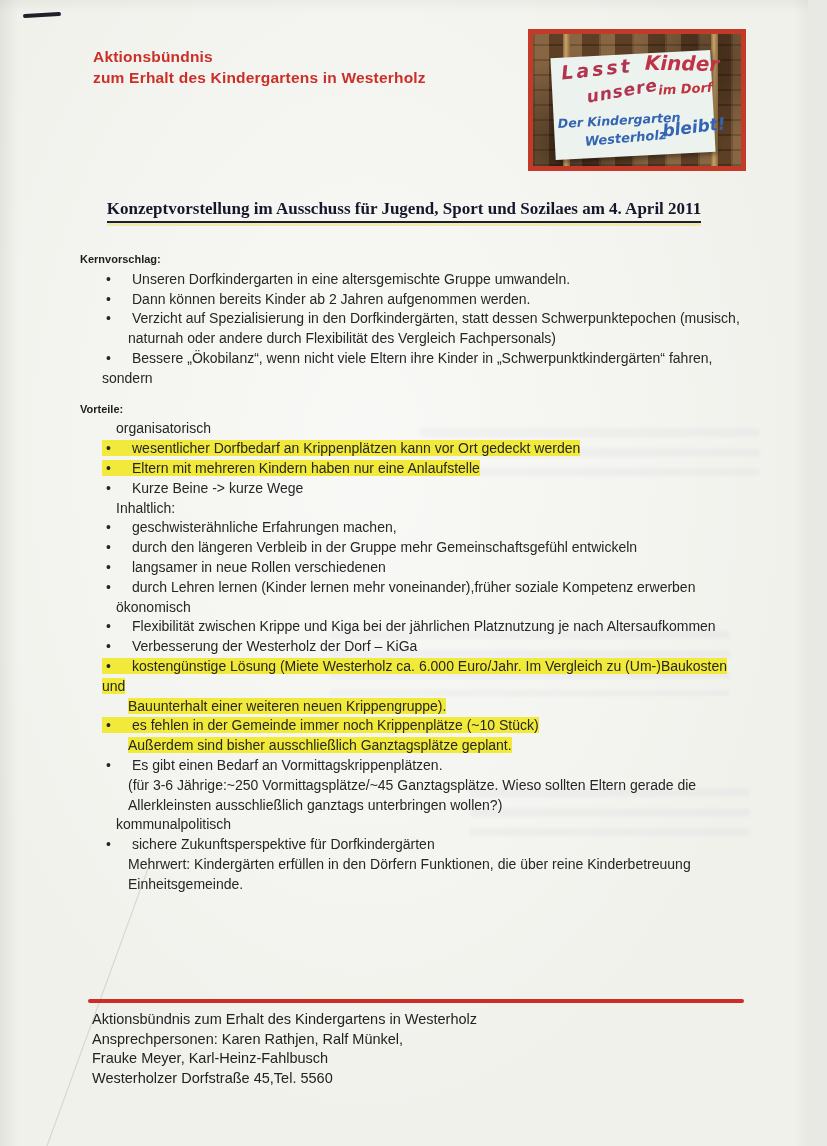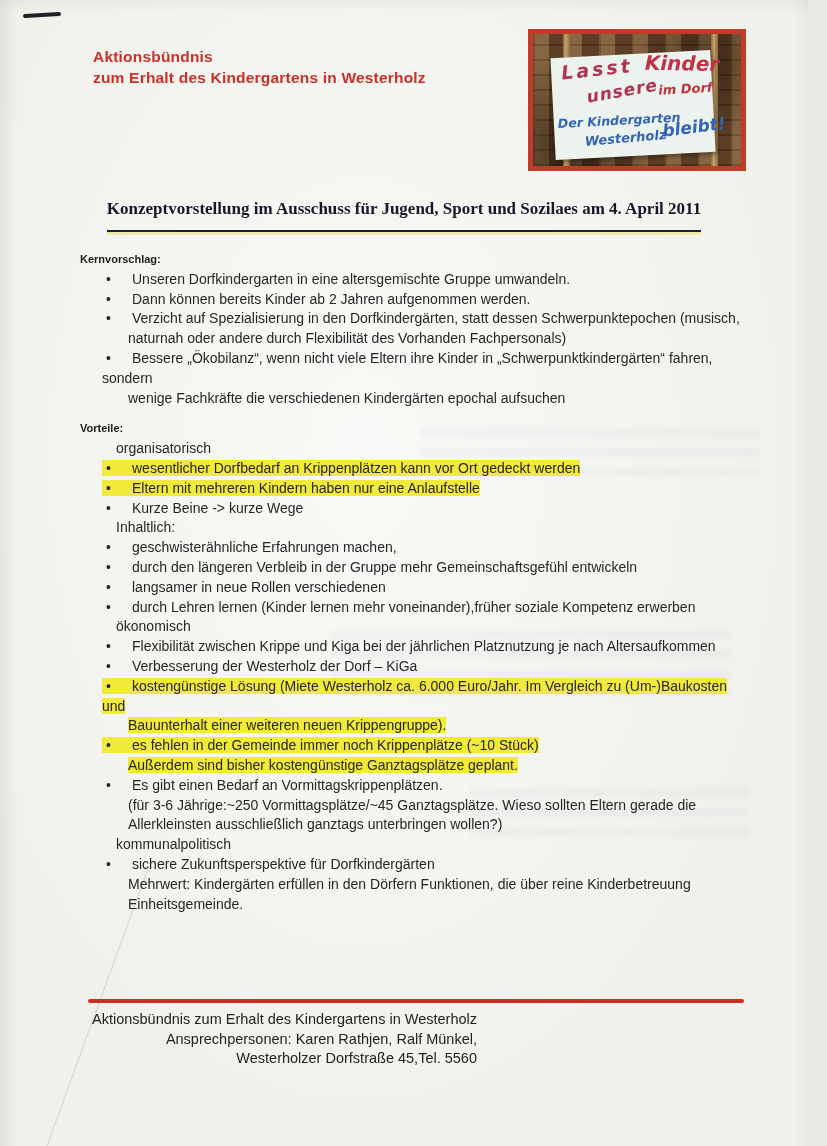--- a/index.html
+++ b/index.html
@@ -59,41 +59,41 @@
   .b-imdorf{ left:106px; top:30px; font-size:13px; color:#c0333e; }
   .b-derkiga{ left:4px; top:58px; font-size:12.5px; }
   .b-westerholz{ left:30px; top:76px; font-size:13px; transform:rotate(-2deg); }
   .b-bleibt{ left:108px; top:66px; font-size:17px; transform:rotate(-4deg); }
 
   
   .title-row{ position:absolute; left:0; top:199px; width:100%; text-align:center; }
   .doc-title{ display:inline-block; font-family:"Liberation Serif", serif;
     font-weight:bold; font-size:17px; color:#17172c;
     border-bottom:2px solid #1d1d38; box-shadow:0 3px 0 rgba(235,225,100,.5);
-    padding-bottom:11px; }
+    padding-bottom:2px; }
 
   
   .body-text{ position:absolute; left:80px; top:250px; width:665px;
     font-size:14px; line-height:19.8px; color:#262626; }
   .line{ min-height:19.8px; }
   .heading{ font-weight:bold; font-size:11px; color:#1d1d1d; }
   .label{ color:#262626;margin-left:36px; }
   .bold{ font-weight:normal; }
   .line.bullet{ padding-left:22px; }
   .line.cont{ padding-left:48px; }
   .with-marker::before{ content:"\2022"; display:inline-block; width:26px;
     padding-left:4px; font-size:14px; }
   .hl{ background:#f2ea3a; }
   .gap{ height:11px; }
 
   
   .footer-rule{ position:absolute; left:88px; top:999px; width:656px; height:4px;
     background:#cd2d24; border-radius:2px; }
   .footer-text{ position:absolute; left:92px; top:1010px; font-size:14.5px;
-    line-height:19.5px; color:#222;text-align:right; }
+    line-height:19.5px; color:#222; }
 </style>
 </head>
 <body>
 
 <div class="page">
 
   <div class="scan-dash"></div>
   <div class="bleed bleed1"></div>
   <div class="bleed bleed2"></div>
   <div class="bleed bleed3"></div>
@@ -120,50 +120,50 @@
 
   <div class="title-row">
     <span class="doc-title">Konzeptvorstellung im Ausschuss für Jugend, Sport und Sozilaes am 4. April 2011</span>
   </div>
 
   <div class="body-text">
       <div class="line heading"><span class="">Kernvorschlag:</span></div>
       <div class="line bullet"><span class="with-marker">Unseren Dorfkindergarten in eine altersgemischte Gruppe umwandeln.</span></div>
       <div class="line bullet"><span class="with-marker">Dann können bereits Kinder ab 2 Jahren aufgenommen werden.</span></div>
       <div class="line bullet"><span class="with-marker">Verzicht auf Spezialisierung in den Dorfkindergärten, statt dessen Schwerpunktepochen (musisch,</span></div>
-      <div class="line cont"><span class="">naturnah oder andere durch Flexibilität des Vorhanden Fachpersonals)</span></div>
+      <div class="line cont"><span class="">naturnah oder andere durch Flexibilität des Vergleich Fachpersonals)</span></div>
       <div class="line bullet"><span class="with-marker">Bessere „Ökobilanz“, wenn nicht viele Eltern ihre Kinder in „Schwerpunktkindergärten“ fahren, sondern</span></div>
-      <div class="line cont"><span class="">wenige Fachkräfte die verschiedenen Kindergärten epochal aufsuchen</span></div>
       <div class="gap"></div>
       <div class="line heading"><span class="">Vorteile:</span></div>
       <div class="line label"><span class="">organisatorisch</span></div>
       <div class="line bullet"><span class="hl with-marker">wesentlicher Dorfbedarf an Krippenplätzen kann vor Ort gedeckt werden</span></div>
       <div class="line bullet"><span class="hl with-marker">Eltern mit mehreren Kindern haben nur eine Anlaufstelle</span></div>
       <div class="line bullet bold"><span class="with-marker">Kurze Beine -&gt; kurze Wege</span></div>
       <div class="line label"><span class="">Inhaltlich:</span></div>
       <div class="line bullet"><span class="with-marker">geschwisterähnliche Erfahrungen machen,</span></div>
       <div class="line bullet"><span class="with-marker">durch den längeren Verbleib in der Gruppe mehr Gemeinschaftsgefühl entwickeln</span></div>
       <div class="line bullet"><span class="with-marker">langsamer in neue Rollen verschiedenen</span></div>
       <div class="line bullet"><span class="with-marker">durch Lehren lernen (Kinder lernen mehr voneinander),früher soziale Kompetenz erwerben</span></div>
       <div class="line label"><span class="">ökonomisch</span></div>
       <div class="line bullet"><span class="with-marker">Flexibilität zwischen Krippe und Kiga bei der jährlichen Platznutzung je nach Altersaufkommen</span></div>
       <div class="line bullet"><span class="with-marker">Verbesserung der Westerholz der Dorf – KiGa</span></div>
       <div class="line bullet"><span class="hl with-marker">kostengünstige Lösung (Miete Westerholz ca. 6.000 Euro/Jahr. Im Vergleich zu (Um-)Baukosten und</span></div>
       <div class="line cont"><span class="hl ">Bauunterhalt einer weiteren neuen Krippengruppe).</span></div>
       <div class="line bullet"><span class="hl with-marker">es fehlen in der Gemeinde immer noch Krippenplätze (~10 Stück)</span></div>
-      <div class="line cont"><span class="hl ">Außerdem sind bisher kostengünstige Ganztagsplätze geplant.</span></div>
+      <div class="line cont"><span class="hl ">Außerdem sind bisher ausschließlich Ganztagsplätze geplant.</span></div>
       <div class="line bullet"><span class="with-marker">Es gibt einen Bedarf an Vormittagskrippenplätzen.</span></div>
       <div class="line cont"><span class="">(für 3-6 Jährige:~250 Vormittagsplätze/~45 Ganztagsplätze. Wieso sollten Eltern gerade die</span></div>
       <div class="line cont"><span class="">Allerkleinsten ausschließlich ganztags unterbringen wollen?)</span></div>
       <div class="line label"><span class="">kommunalpolitisch</span></div>
       <div class="line bullet"><span class="with-marker">sichere Zukunftsperspektive für Dorfkindergärten</span></div>
       <div class="line cont"><span class="">Mehrwert: Kindergärten erfüllen in den Dörfern Funktionen, die über reine Kinderbetreuung</span></div>
       <div class="line cont"><span class="">Einheitsgemeinde.</span></div>
     </div>
 
   <div class="footer-rule"></div>
   <div class="footer-text">
       <div>Aktionsbündnis zum Erhalt des Kindergartens in Westerholz</div>
       <div>Ansprechpersonen: Karen Rathjen, Ralf Münkel,</div>
+      <div>Frauke Meyer, Karl-Heinz-Fahlbusch</div>
       <div>Westerholzer Dorfstraße 45,Tel. 5560</div>
     </div>
 
 </div>
 
 </body></html>

